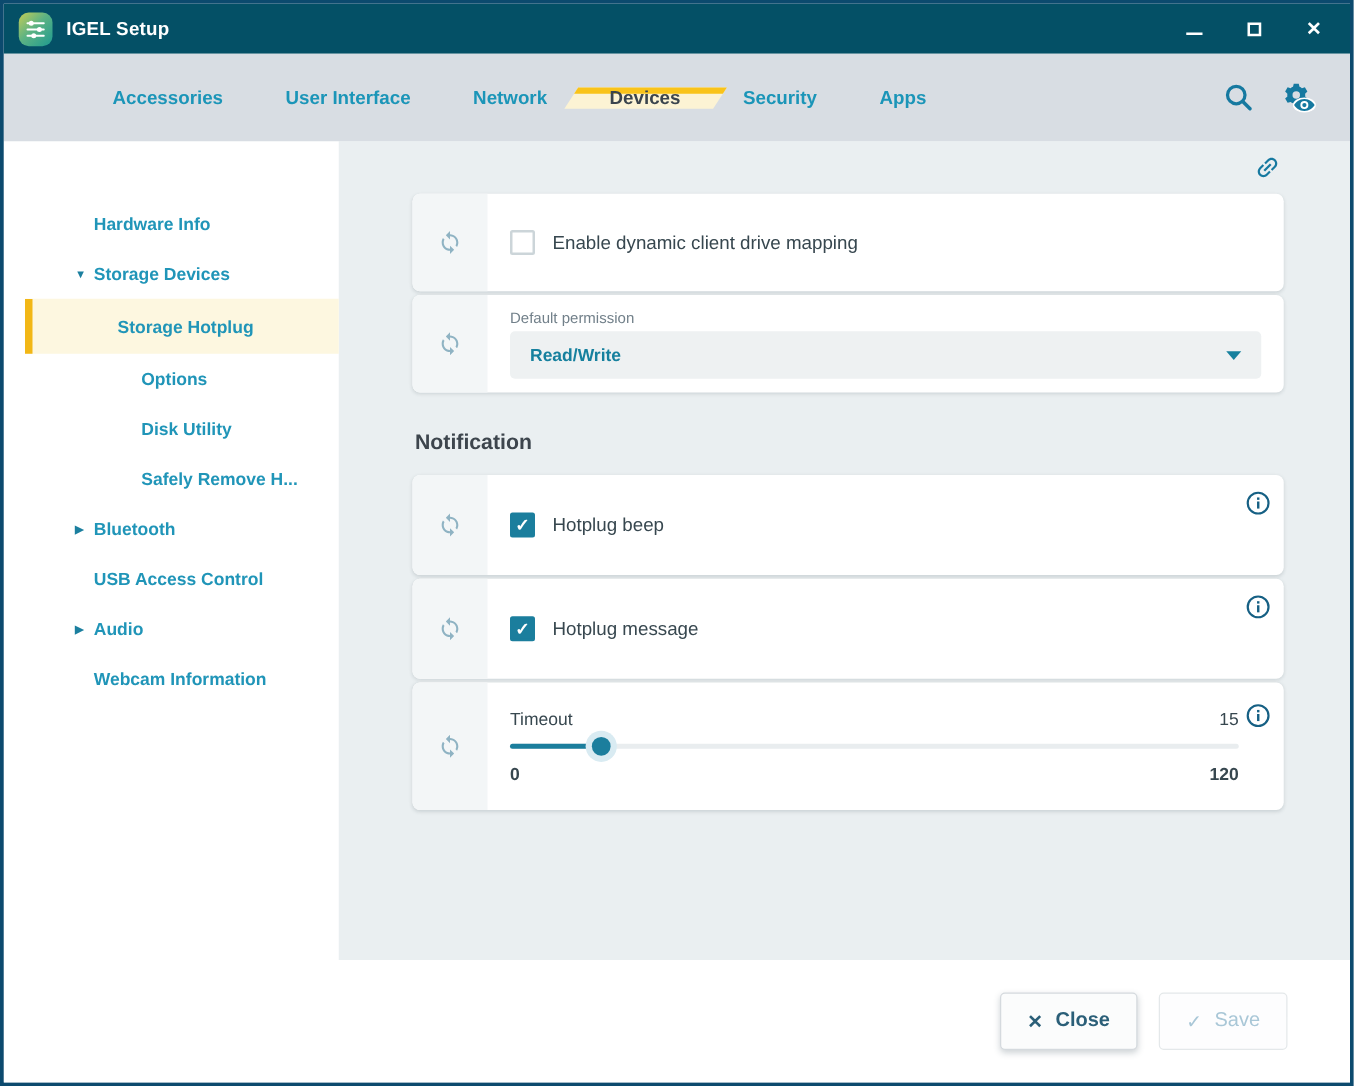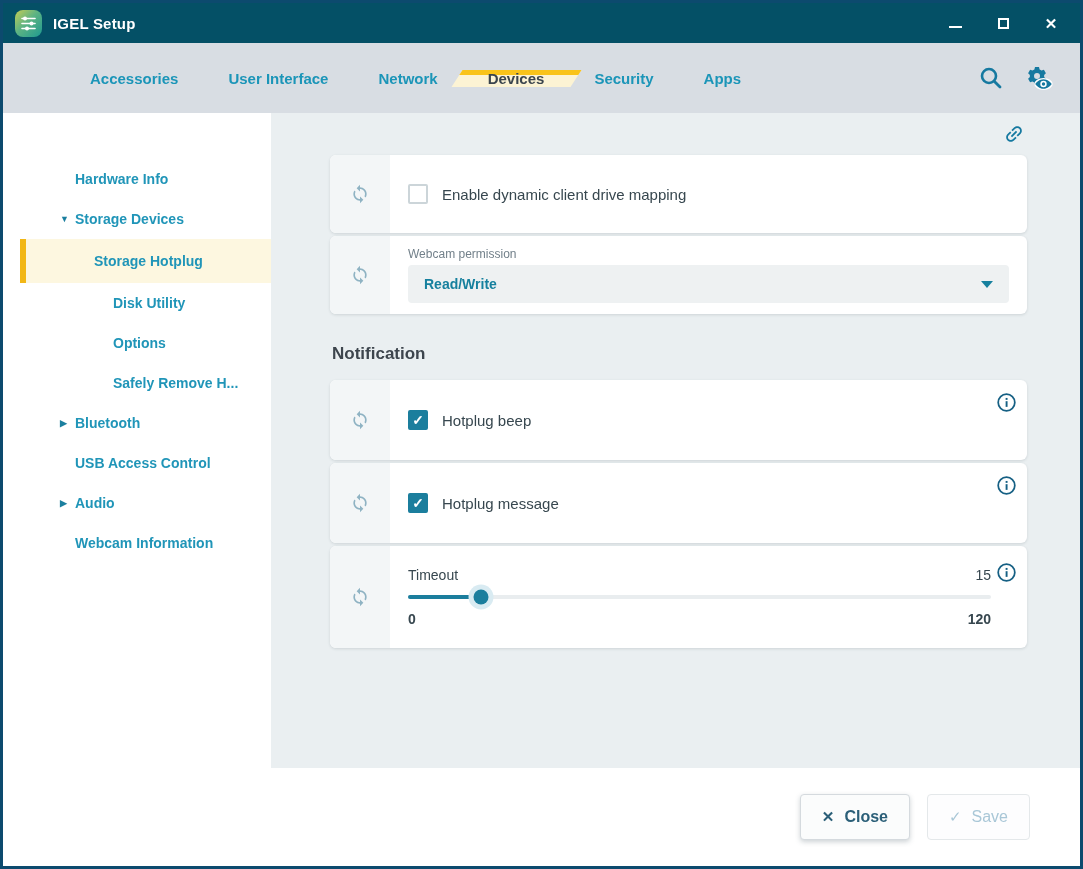--- a/index.html
+++ b/index.html
@@ -148,24 +148,24 @@
           <span>Hardware Info</span>
         </div>
       <div class="side-item lvl1">
           <span class="arrow">▼</span>
           <span>Storage Devices</span>
         </div>
       <div class="side-item selected">
           <span>Storage Hotplug</span>
         </div>
       <div class="side-item lvl2">
+          <span>Options</span>
+        </div>
+      <div class="side-item lvl2">
           <span>Disk Utility</span>
-        </div>
-      <div class="side-item lvl2">
-          <span>Options</span>
         </div>
       <div class="side-item lvl2">
           <span>Safely Remove H...</span>
         </div>
       <div class="side-item lvl1">
           <span class="arrow">▶</span>
           <span>Bluetooth</span>
         </div>
       <div class="side-item lvl1">
           <span>USB Access Control</span>
@@ -201,21 +201,21 @@
       </div>
 
       <div class="card h78">
         <div class="strip">
           <svg width="20" height="20" viewBox="0 0 24 24" fill="#8fb3c3">
               <path d="M12 4V1L8 5l4 4V6c3.31 0 6 2.69 6 6 0 1.01-.25 1.97-.7 2.8l1.46 1.46C19.54 15.03 20 13.57 20 12c0-4.42-3.58-8-8-8zm0 14c-3.31 0-6-2.69-6-6 0-1.01.25-1.97.7-2.8L5.24 7.74C4.46 8.97 4 10.43 4 12c0 4.42 3.58 8 8 8v3l4-4-4-4v3z"></path>
             </svg>
         </div>
         <div class="content">
           <div class="field-col">
-            <span class="field-label">Webcam permission</span>
+            <span class="field-label">Default permission</span>
             <div class="select">
               <span class="select-value">Read/Write</span>
               <span class="select-arrow"></span>
             </div>
           </div>
         </div>
       </div>
 
       <div class="section-title">Notification</div>
 

